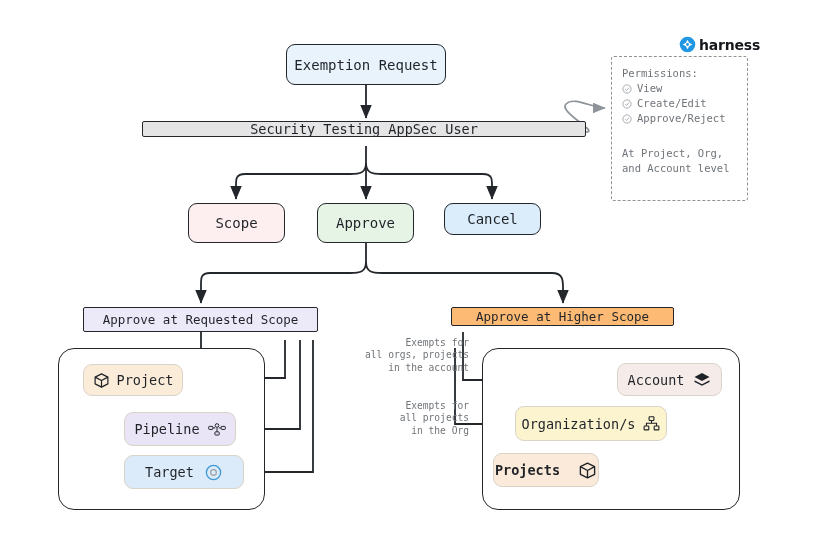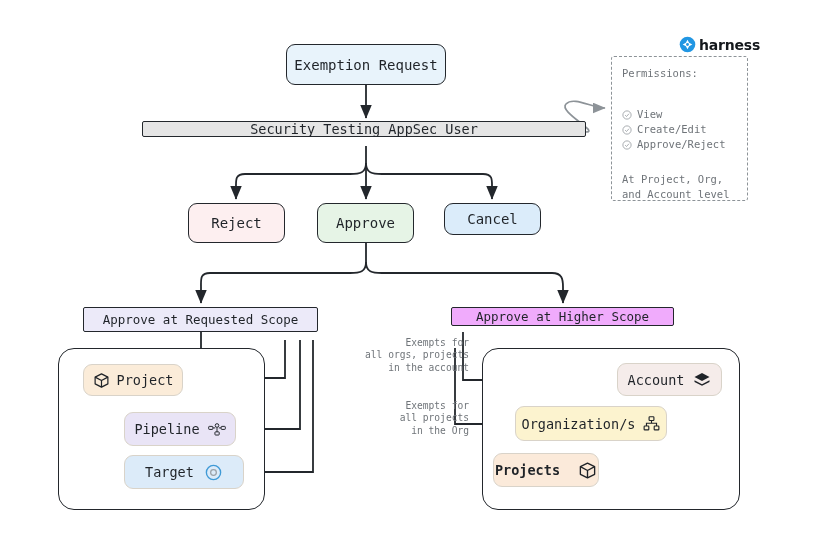--- a/index.html
+++ b/index.html
@@ -20,27 +20,27 @@
   .chip{border:1.4px solid #d9d3c9;border-radius:9px;}
 
   
   #n-exemption{left:286px;top:44px;width:160px;height:41px;background:#e8f3fb;font-size:14px;}
   #n-user{left:142px;top:121px;width:444px;height:16px;background:#e5e5e5;font-size:13.5px;}
   #n-reject{left:188px;top:203px;width:97px;height:40px;background:#fdeff0;font-size:14px;}
   #n-approve{left:317px;top:203px;width:97px;height:40px;background:#e6f4e6;font-size:14px;}
   #n-cancel{left:444px;top:203px;width:97px;height:32px;background:#dbecfa;font-size:14px;}
 
   #n-scope-left{left:83px;top:307px;width:235px;height:25px;background:#eceaf9;font-size:12.5px;}
-  #n-scope-right{left:451px;top:307px;width:223px;height:19px;background:#f0abfc;font-size:12.5px;}
+  #n-scope-right{left:451px;top:307px;width:223px;height:19px;background:#fdba74;font-size:12.5px;}
 
   
   #perm{position:absolute;left:611px;top:56px;width:137px;height:145px;
         border:1.6px dashed #8d9398;border-radius:3px;background:#fff;
         padding:9px 10px;box-sizing:border-box;color:#6f7479;font-size:10.5px;line-height:15px;}
-  #perm .ptitle{margin-bottom:26px;}
+  #perm .ptitle{margin-bottom:0;}
   #perm .prow{display:flex;align-items:center;gap:5px;height:15px;}
   #perm .ptail{margin-top:20px;}
   .chk{display:inline-block;width:10px;height:10px;flex:0 0 10px;}
 
   
   #logo{position:absolute;left:679px;top:36px;display:flex;align-items:center;gap:3px;}
   #logo .word{font-family:"DejaVu Sans","Liberation Sans",sans-serif;font-weight:bold;
                font-size:14px;color:#14181c;letter-spacing:-.2px;}
 
   
@@ -157,21 +157,21 @@
       <span>Approve/Reject</span>
     </div>
     <div class="ptail">At Project, Org,</div>
     <div>and Account level</div>
   </div>
 
   <div class="node rounded" id="n-exemption">Exemption Request</div>
 
   <div class="node sharp" id="n-user">Security Testing AppSec User</div>
 
-  <div class="node rounded" id="n-reject">Reject</div>
+  <div class="node rounded" id="n-reject">Scope</div>
   <div class="node rounded" id="n-approve">Approve</div>
   <div class="node rounded" id="n-cancel">Cancel</div>
 
   <div class="node sharp" id="n-scope-left">Approve at Requested Scope</div>
   <div class="node sharp" id="n-scope-right">Approve at Higher Scope</div>
 
   <div class="group" id="grp-left"></div>
   <div class="group" id="grp-right"></div>
 
   <div class="node chip" id="c-project">

